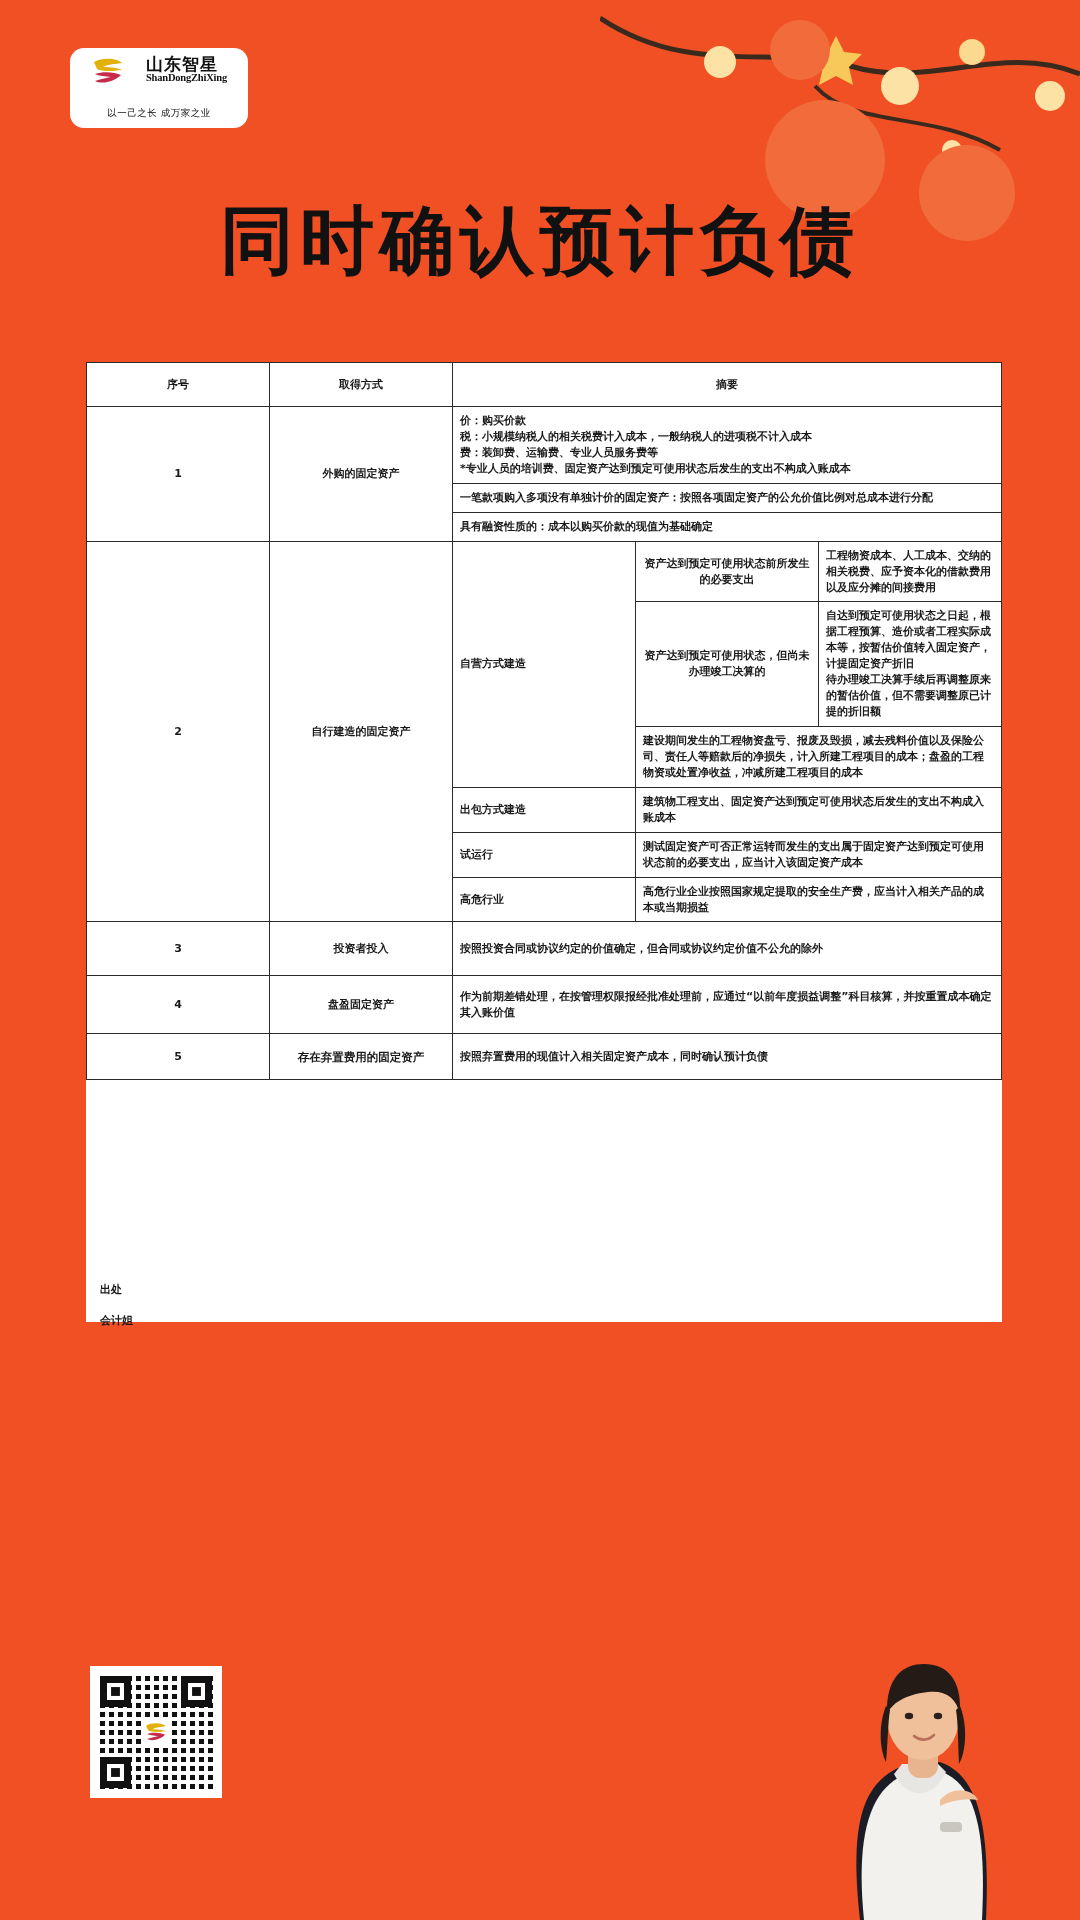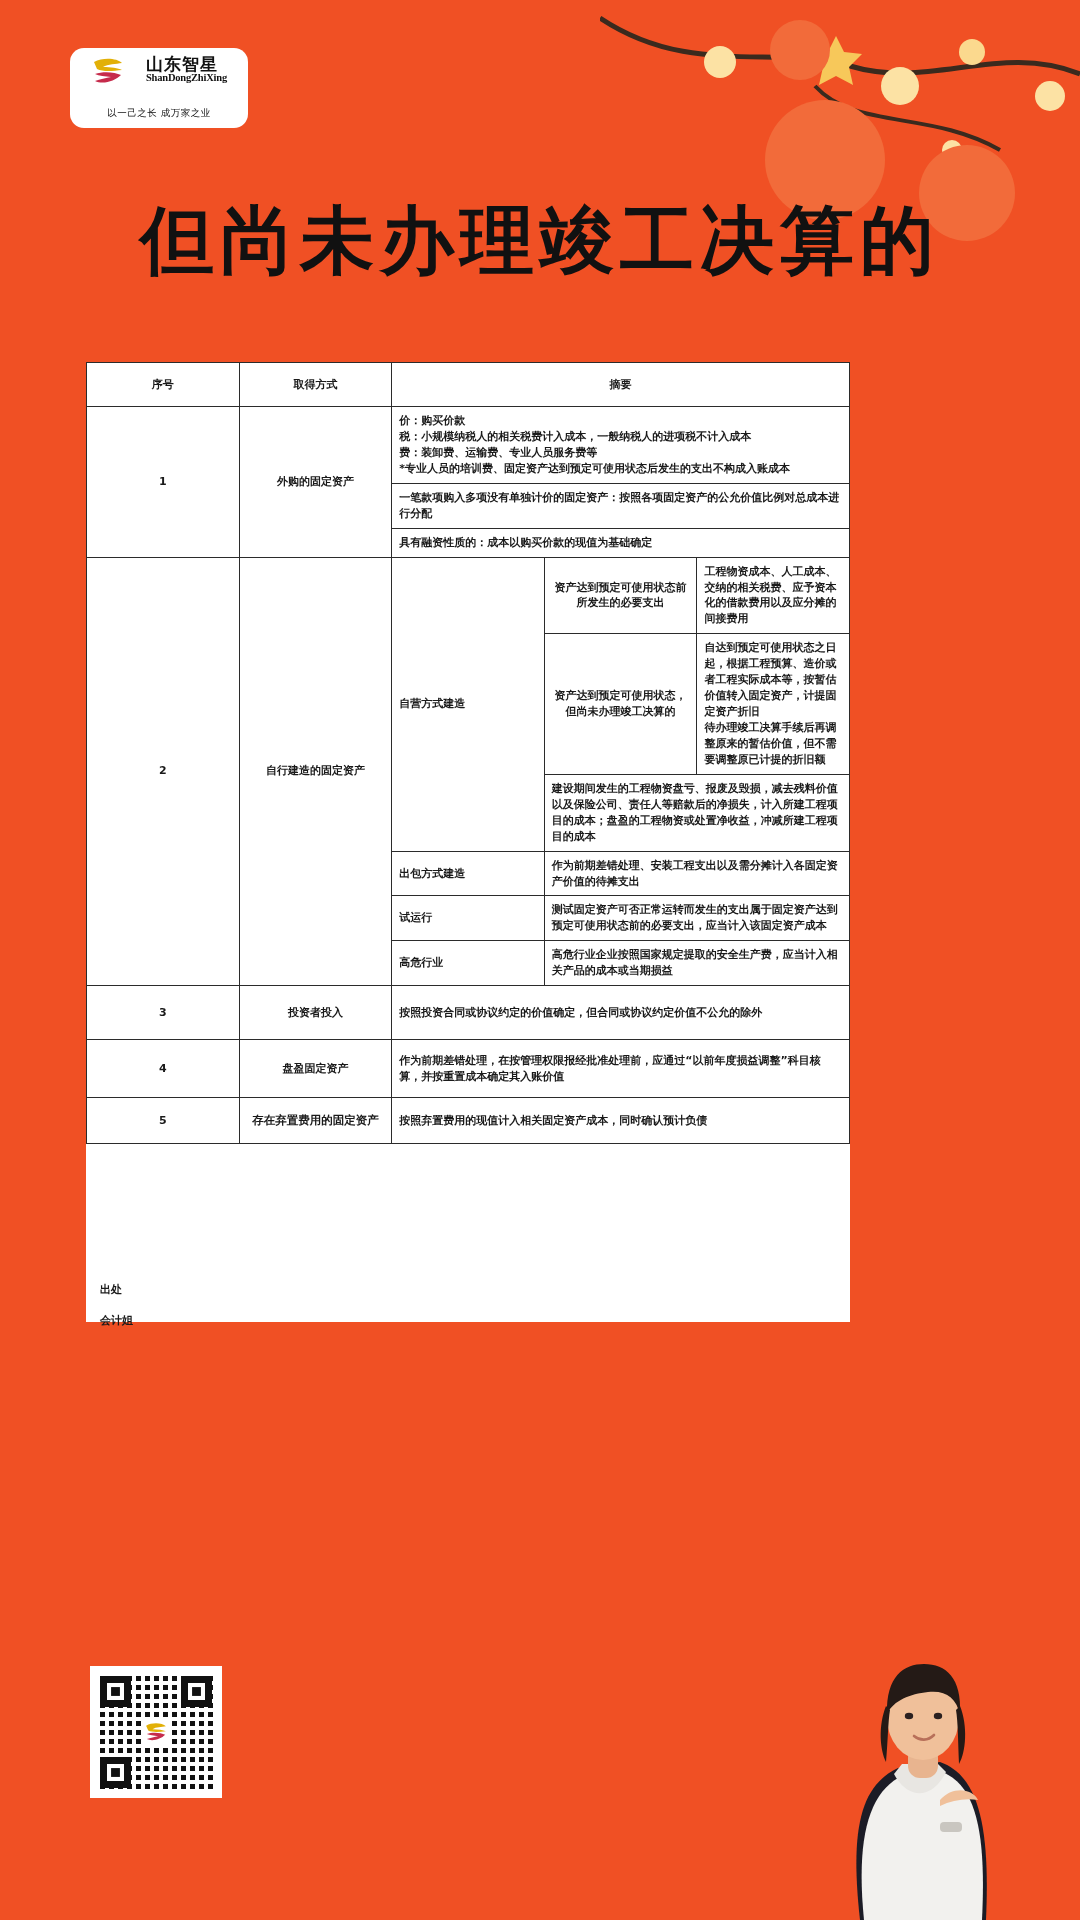--- a/index.html
+++ b/index.html
@@ -55,21 +55,21 @@
     font-size: 74px;
     font-weight: 700;
     color: #111;
     letter-spacing: 6px;
   }
 
   
   .panel {
     position: absolute;
     left: 86px; top: 362px;
-    width: 764px; height: 960px;
+    width: 916px; height: 960px;
     background: #ffffff;
   }
 
   table.fa {
     width: 100%;
     border-collapse: collapse;
     table-layout: fixed;
     font-family: "DejaVu Sans", sans-serif;
     color: #1a1a1a;
   }
@@ -179,21 +179,21 @@
       </span>
       <span class="logo-words">
         <span class="logo-cn">山东智星</span>
         <span class="logo-en">ShanDongZhiXing</span>
       </span>
     </div>
     <div class="logo-slogan">以一己之长 成万家之业</div>
   </div>
 </div>
 
-<div class="page-title">但尚未办理竣工决算的</div>
+<div class="page-title">同时确认预计负债</div>
 
 <div class="panel">
   <table class="fa">
     <thead>
       <tr>
         <th class="hd">序号</th>
         <th class="hd">取得方式</th>
         <th class="hd" colspan="3">摘要</th>
       </tr>
     </thead>
@@ -224,21 +224,21 @@
       <tr>
         <td class="sub">资产达到预定可使用状态，但尚未办理竣工决算的</td>
         <td class="note narrow" style="white-space:pre-line">自达到预定可使用状态之日起，根据工程预算、造价或者工程实际成本等，按暂估价值转入固定资产，计提固定资产折旧
 待办理竣工决算手续后再调整原来的暂估价值，但不需要调整原已计提的折旧额</td>
       </tr>
       <tr>
         <td class="note cellpad" colspan="2">建设期间发生的工程物资盘亏、报废及毁损，减去残料价值以及保险公司、责任人等赔款后的净损失，计入所建工程项目的成本；盘盈的工程物资或处置净收益，冲减所建工程项目的成本</td>
       </tr>
       <tr>
         <td class="sub2">出包方式建造</td>
-        <td class="note cellpad" colspan="2">作为前期差错处理、安装工程支出以及需分摊计入各固定资产价值的待摊支出</td>
+        <td class="note cellpad" colspan="2">建筑物工程支出、固定资产达到预定可使用状态后发生的支出不构成入账成本</td>
       </tr>
       <tr>
         <td class="sub2">试运行</td>
         <td class="note cellpad" colspan="2">测试固定资产可否正常运转而发生的支出属于固定资产达到预定可使用状态前的必要支出，应当计入该固定资产成本</td>
       </tr>
       <tr>
         <td class="sub2">高危行业</td>
         <td class="note cellpad" colspan="2">高危行业企业按照国家规定提取的安全生产费，应当计入相关产品的成本或当期损益</td>
       </tr>
 

